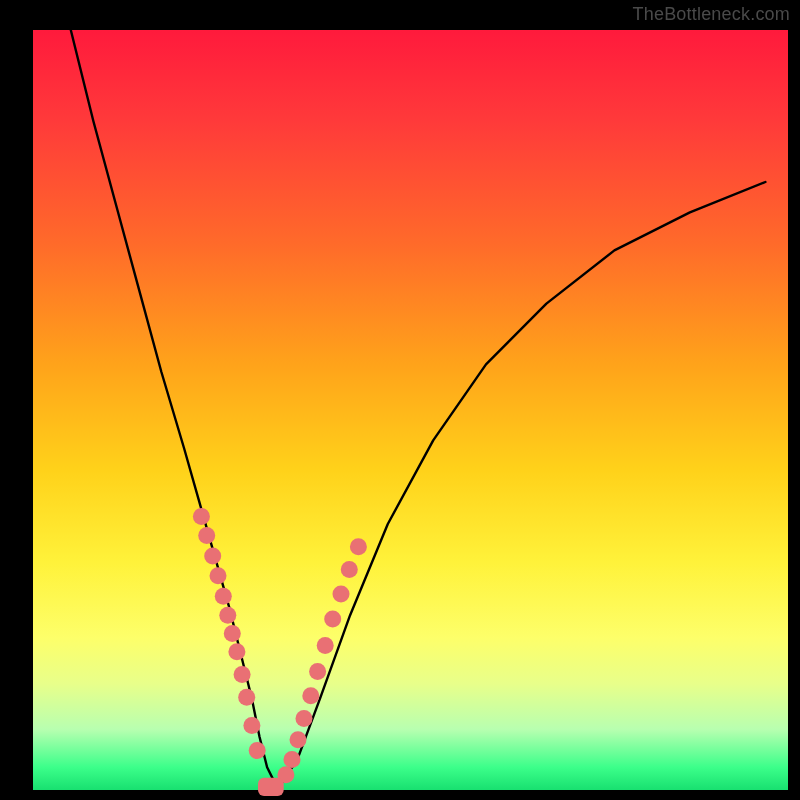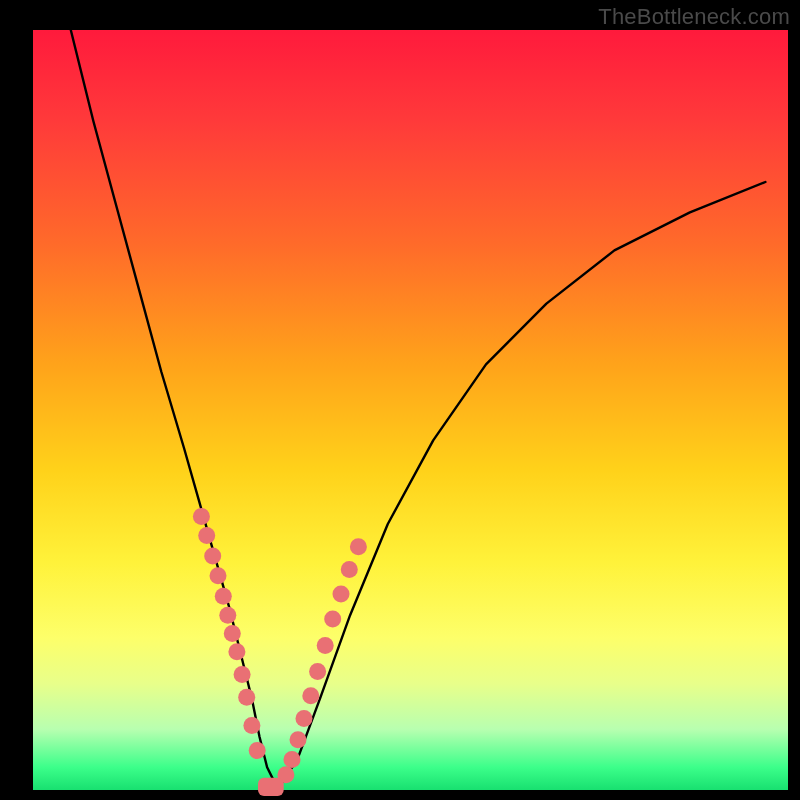--- a/index.html
+++ b/index.html
@@ -31,21 +31,21 @@
       #b8ffb0 92%,
       #3cff8a 97%,
       #18e070 100%
     );
   }
   .watermark {
     position: absolute;
     top: 4px;
     right: 10px;
     color: #4a4a4a;
-    font-size: 22px;
+    font-size: 18px;
     letter-spacing: 0.2px;
     font-weight: 500;
   }
   svg.curve {
     position: absolute;
     left: 0; top: 0;
   }
 </style>
 </head>
 <body>

